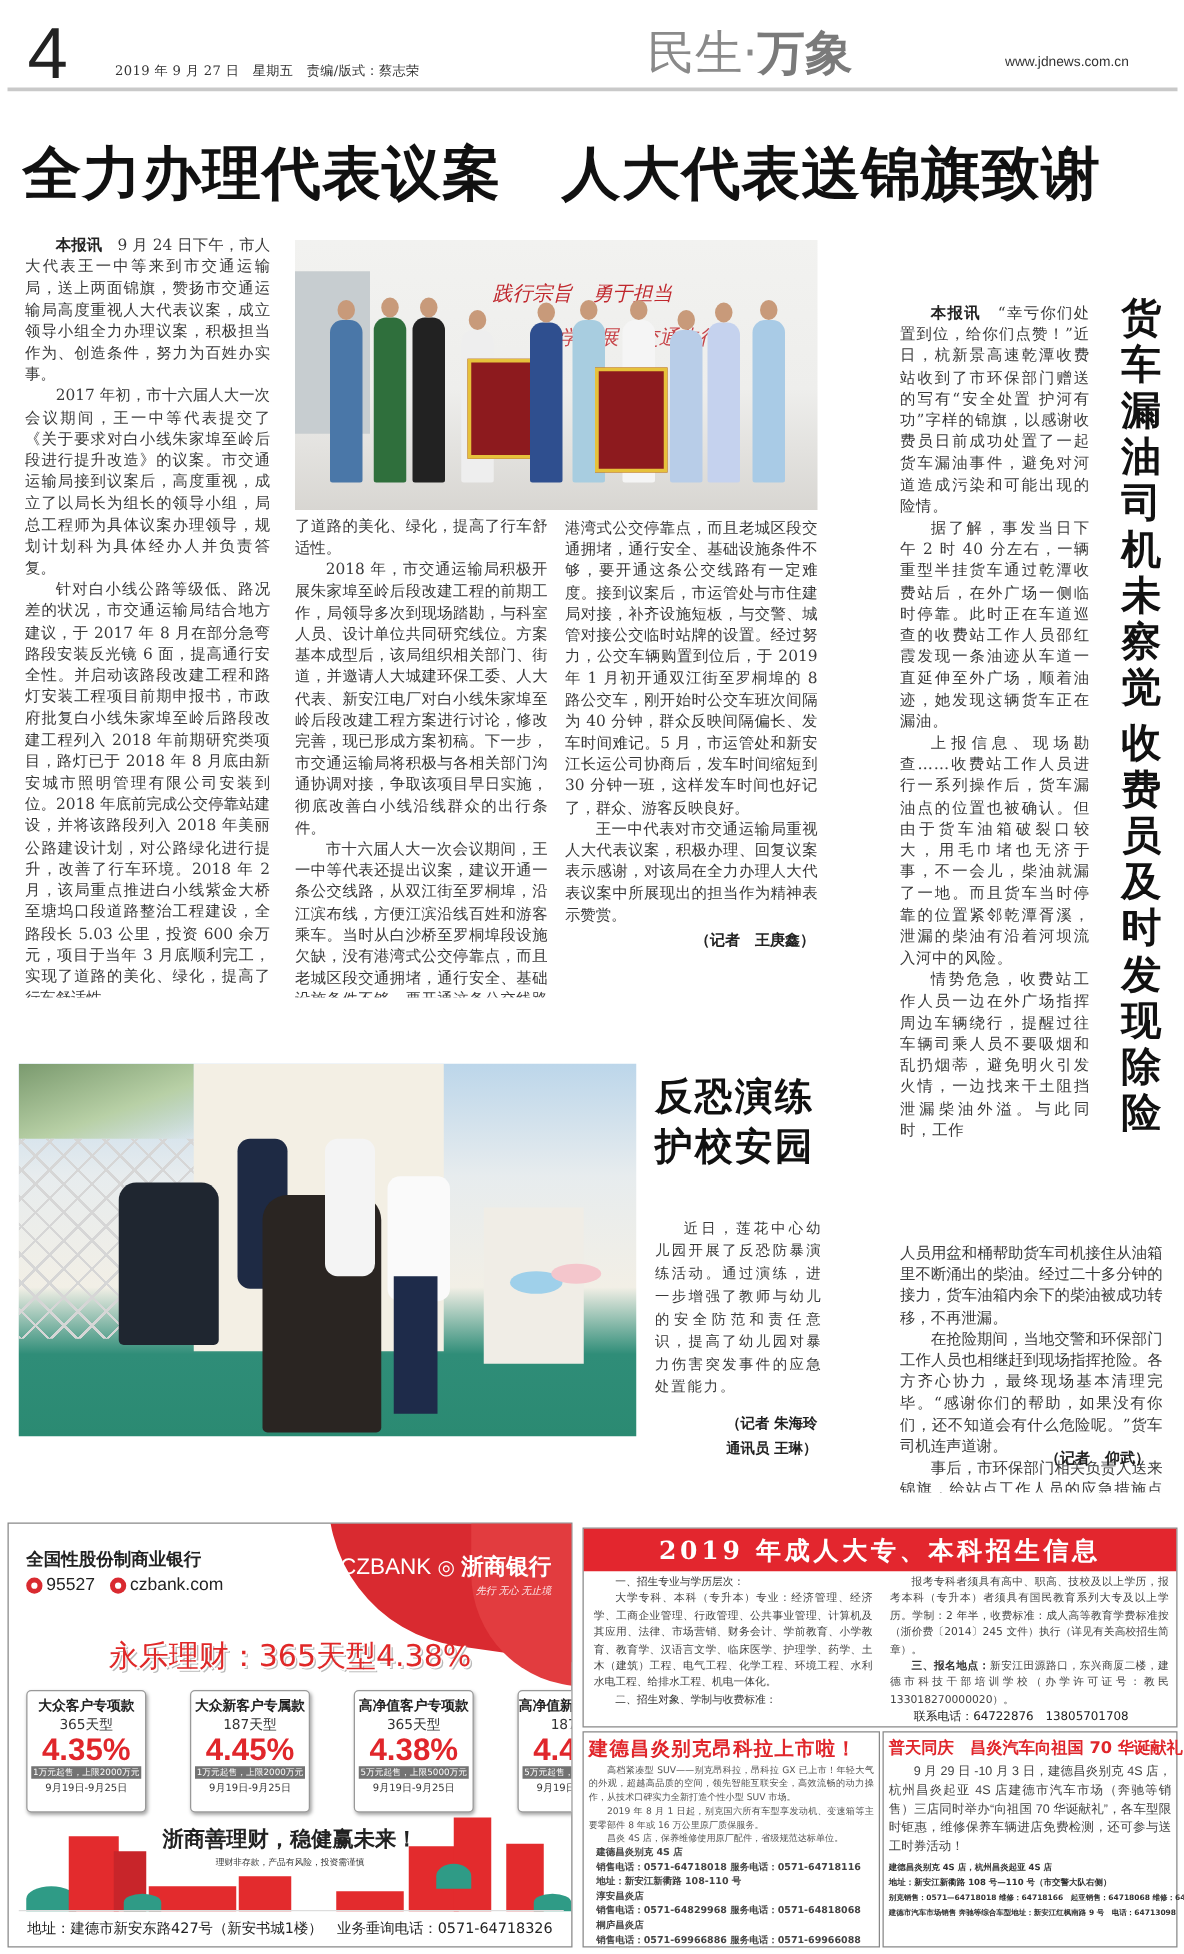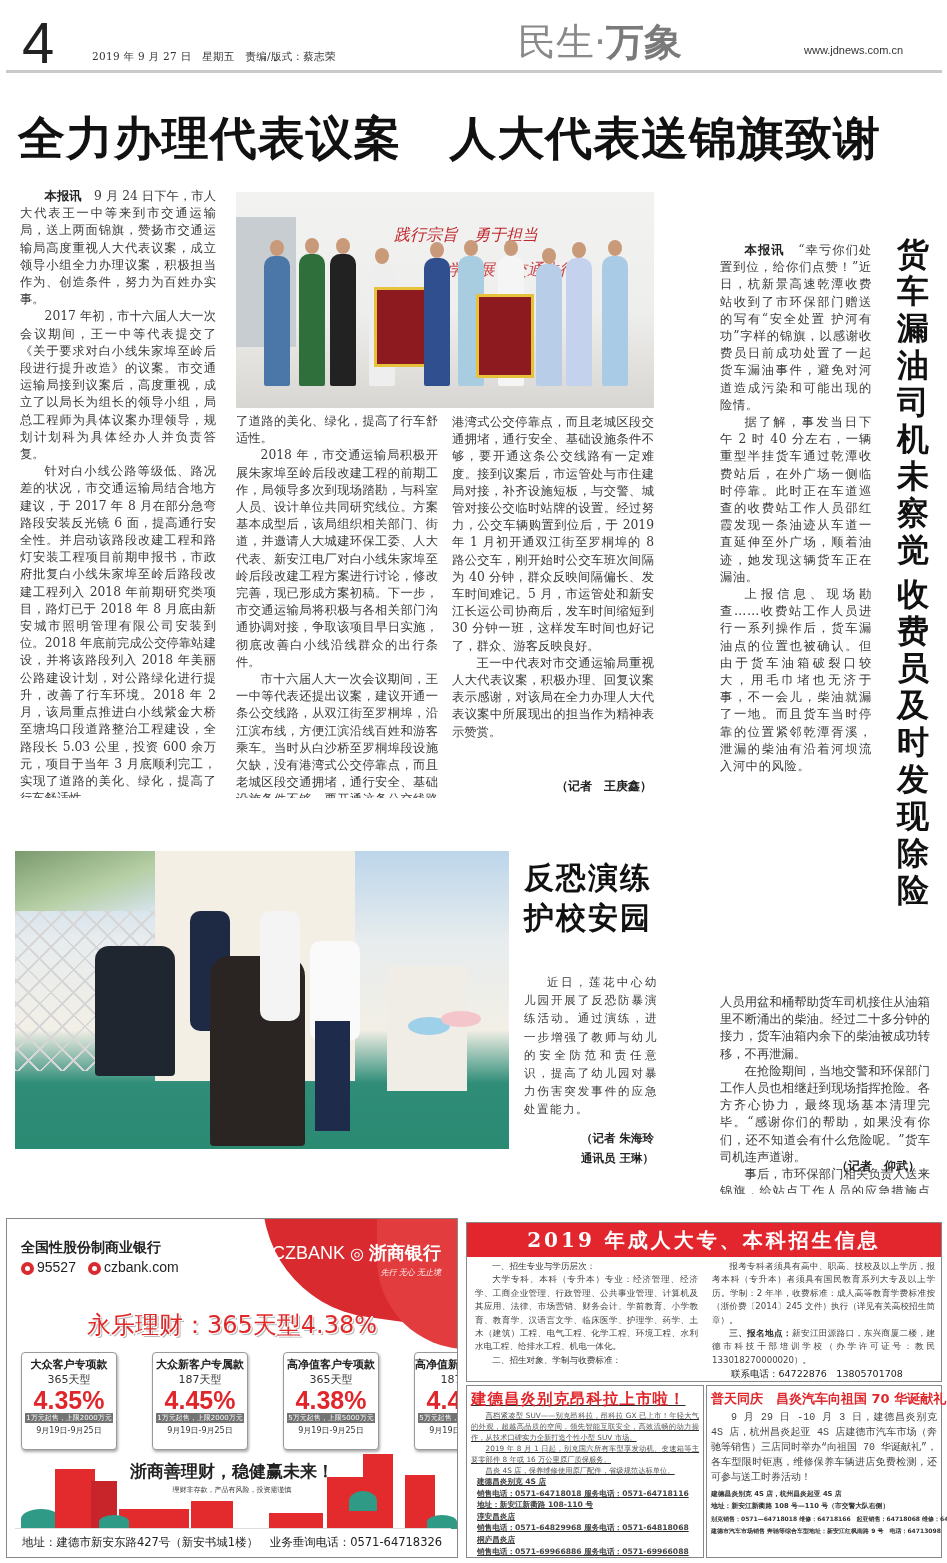--- a/index.html
+++ b/index.html
@@ -64,29 +64,29 @@
   .bank-addr { left: 0; width: 100%; top: 316px; text-align: center; font-family: "DejaVu Sans", sans-serif; font-size: 11.5px; color: #222; }
 
   .ad-edu { left: 466px; top: 1222px; width: 476px; height: 160px; border: 1px solid #888; background: #fff; }
   .edu-title { background: #e3262e; color: #fff; text-align: center; font-family: "DejaVu Serif", serif; font-weight: bold; font-size: 20px; line-height: 34px; letter-spacing: 3px; }
   .edu-body { display: flex; gap: 14px; padding: 3px 6px 0 8px; font-size: 8.6px; line-height: 13.4px; color: #444; font-family: "DejaVu Sans", sans-serif; }
   .edu-body > div { flex: 1; text-align: justify; }
   .edu-body p { text-indent: 2em; }
   .edu-body .h { color: #333; }
   .edu-body .hb { font-weight: bold; color: #333; }
 
-  .ad-buick { left: 466px; top: 1385px; width: 238px; height: 173px; border: 1px solid #888; background: #fff; padding: 2px 4px; font-family: "DejaVu Sans", sans-serif; text-decoration: underline; }
+  .ad-buick { left: 466px; top: 1385px; width: 238px; height: 173px; border: 1px solid #888; background: #fff; padding: 2px 4px; font-family: "DejaVu Sans", sans-serif; }
   .ad-buick .title, .ad-pt .title { color: #e0262b; font-weight: bold; font-size: 15.5px; line-height: 22px; white-space: nowrap; letter-spacing: 1px; }
   .ad-buick .txt { font-size: 7.3px; line-height: 11px; color: #555; text-align: justify; }
   .ad-buick .txt p { text-indent: 2em; }
   .ad-buick .ct { font-size: 7.6px; line-height: 11.6px; color: #444; font-weight: bold; padding-left: 6px; white-space: nowrap; }
 
   .ad-pt { left: 706px; top: 1385px; width: 236px; height: 173px; border: 1px solid #888; background: #fff; padding: 2px 4px; font-family: "DejaVu Sans", sans-serif; }
   .ad-pt .title { font-size: 13px; letter-spacing: 0; }
-  .ad-pt .txt { font-size: 10px; line-height: 15px; color: #444; text-align: justify; font-family: Liberation Mono, monospace; }
+  .ad-pt .txt { font-size: 10px; line-height: 15px; color: #444; text-align: justify; font-family: Liberation Sans, sans-serif; }
   .ad-pt .txt p { text-indent: 2em; }
   .ad-pt .ct { font-size: 6.8px; line-height: 12.4px; color: #333; font-weight: bold; white-space: nowrap; }
 </style>
 </head>
 <body>
 
 <div class="abs page-num">4</div>
 <div class="abs mast-date">2019 年 9 月 27 日　星期五　责编/版式：蔡志荣</div>
 <div class="abs section-title"><span>民生·</span><span class="bold">万象</span></div>
 <div class="abs mast-url">www.jdnews.com.cn</div>
@@ -139,29 +139,30 @@
 </div>
 <div class="abs col" style="left:236px;top:414px;width:202px;height:384px;overflow:hidden;">
   <p style="text-indent:0;margin-top:-1px;">了道路的美化、绿化，提高了行车舒适性。</p>
   <p>2018 年，市交通运输局积极开展朱家埠至岭后段改建工程的前期工作，局领导多次到现场踏勘，与科室人员、设计单位共同研究线位。方案基本成型后，该局组织相关部门、街道，并邀请人大城建环保工委、人大代表、新安江电厂对白小线朱家埠至岭后段改建工程方案进行讨论，修改完善，现已形成方案初稿。下一步，市交通运输局将积极与各相关部门沟通协调对接，争取该项目早日实施，彻底改善白小线沿线群众的出行条件。</p>
   <p>市十六届人大一次会议期间，王一中等代表还提出议案，建议开通一条公交线路，从双江街至罗桐埠，沿江滨布线，方便江滨沿线百姓和游客乘车。当时从白沙桥至罗桐埠段设施欠缺，没有港湾式公交停靠点，而且老城区段交通拥堵，通行安全、基础设施条件不够，要开通这条公交线路有一定难度。接到议案后，市运管处与市住建局对接，补齐设施短板，与交警、城管对接公交临时站牌的设置。经过努力，公交车辆购置到位后，于 2019 年 1 月初开通双江街至罗桐埠的 8 路公交车，刚开始时公交车班次间隔为 40 分钟，群众反映间隔偏长、发车时间难记。5 月，市运管处和新安江长运公司协商后，发车时间缩短到 30 分钟一班，这样发车时间也好记了，群众、游客反映良好。</p>
 </div>
 <div class="abs col" style="left:452px;top:414px;width:202px;height:360px;overflow:hidden;">
   <p style="text-indent:0;">港湾式公交停靠点，而且老城区段交通拥堵，通行安全、基础设施条件不够，要开通这条公交线路有一定难度。接到议案后，市运管处与市住建局对接，补齐设施短板，与交警、城管对接公交临时站牌的设置。经过努力，公交车辆购置到位后，于 2019 年 1 月初开通双江街至罗桐埠的 8 路公交车，刚开始时公交车班次间隔为 40 分钟，群众反映间隔偏长、发车时间难记。5 月，市运管处和新安江长运公司协商后，发车时间缩短到 30 分钟一班，这样发车时间也好记了，群众、游客反映良好。</p>
   <p>王一中代表对市交通运输局重视人大代表议案，积极办理、回复议案表示感谢，对该局在全力办理人大代表议案中所展现出的担当作为精神表示赞赏。</p>
 </div>
-<div class="abs byline" style="left:452px;top:778px;width:200px;">（记者　王庚鑫）</div>
+<div class="abs byline" style="left:452px;top:744px;width:200px;">（记者　王庚鑫）</div>
 
 <div class="abs vert-headline" style="left:893px;top:236px;">货车漏油司机未察觉</div>
 <div class="abs vert-headline" style="left:893px;top:576px;">收费员及时发现除险</div>
 
 <div class="abs col" style="left:720px;top:242px;width:152px;height:708px;overflow:hidden;letter-spacing:0.6px;">
   <p><span class="lead">本报讯</span>　<span>“幸亏你们处置到位，给你们点赞！”近日，杭新景高速乾潭收费站收到了市环保部门赠送的写有“安全处置 护河有功”字样的锦旗，以感谢收费员日前成功处置了一起货车漏油事件，避免对河道造成污染和可能出现的险情。</span></p>
   <p>据了解，事发当日下午 2 时 40 分左右，一辆重型半挂货车通过乾潭收费站后，在外广场一侧临时停靠。此时正在车道巡查的收费站工作人员邵红霞发现一条油迹从车道一直延伸至外广场，顺着油迹，她发现这辆货车正在漏油。</p>
   <p>上报信息、现场勘查……收费站工作人员进行一系列操作后，货车漏油点的位置也被确认。但由于货车油箱破裂口较大，用毛巾堵也无济于事，不一会儿，柴油就漏了一地。而且货车当时停靠的位置紧邻乾潭胥溪，泄漏的柴油有沿着河坝流入河中的风险。</p>
+  <p>情势危急，收费站工作人员一边在外广场指挥周边车辆绕行，提醒过往车辆司乘人员不要吸烟和乱扔烟蒂，避免明火引发火情，一边找来干土阻挡泄漏柴油外溢。与此同时，工作</p>
 </div>
 <div class="abs col" style="left:720px;top:950px;width:210px;height:200px;overflow:hidden;margin-top:44px;">
   <p style="text-indent:0;">人员用盆和桶帮助货车司机接住从油箱里不断涌出的柴油。经过二十多分钟的接力，货车油箱内余下的柴油被成功转移，不再泄漏。</p>
   <p>在抢险期间，当地交警和环保部门工作人员也相继赶到现场指挥抢险。各方齐心协力，最终现场基本清理完毕。“感谢你们的帮助，如果没有你们，还不知道会有什么危险呢。”货车司机连声道谢。</p>
   <p>事后，市环保部门相关负责人送来锦旗，给站点工作人员的应急措施点赞。</p>
 </div>
 <div class="abs byline" style="left:720px;top:1158px;width:200px;">（记者　仰武）</div>
 
 <div class="abs photo photo2">
   <div class="abs" style="left:0;top:0;width:140px;height:60px;background:linear-gradient(160deg,#7a9a6e,#b8d0a6 60%,transparent);"></div>

